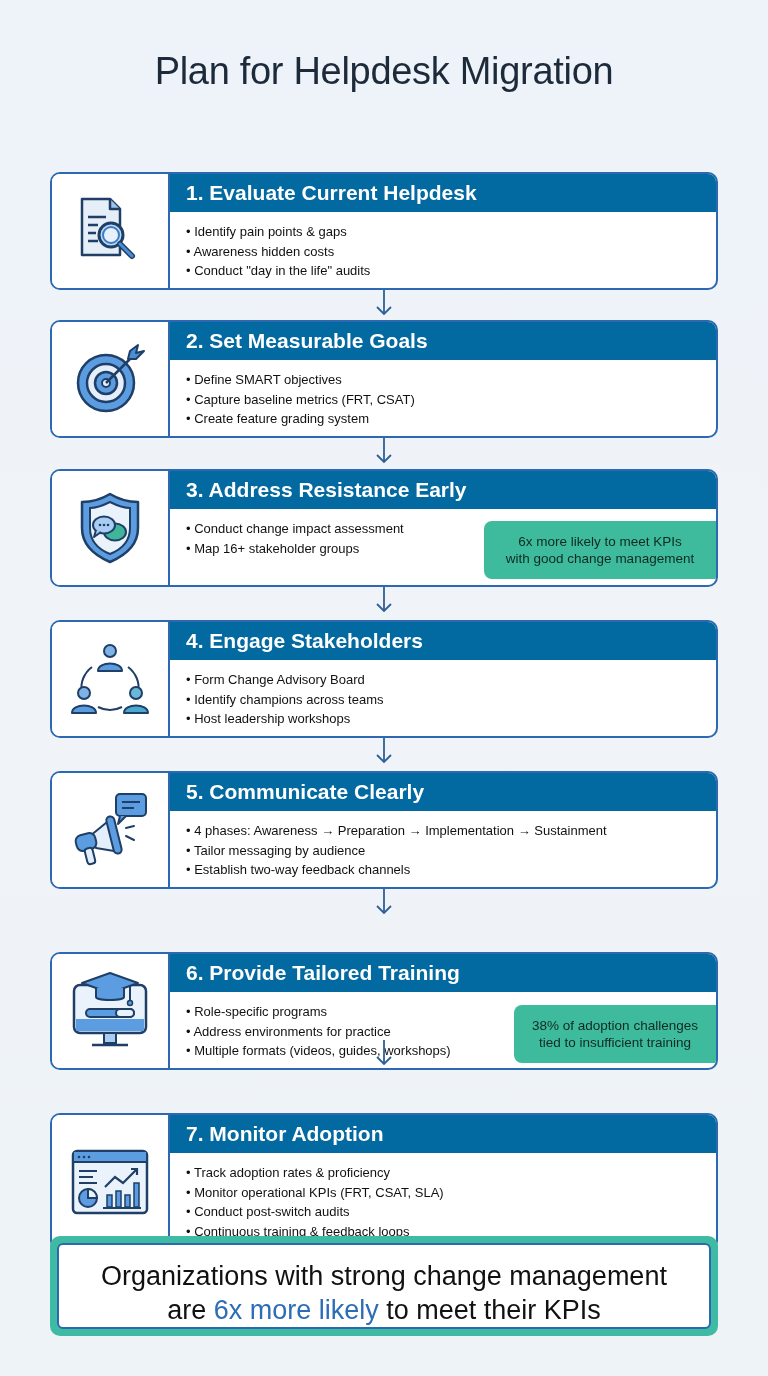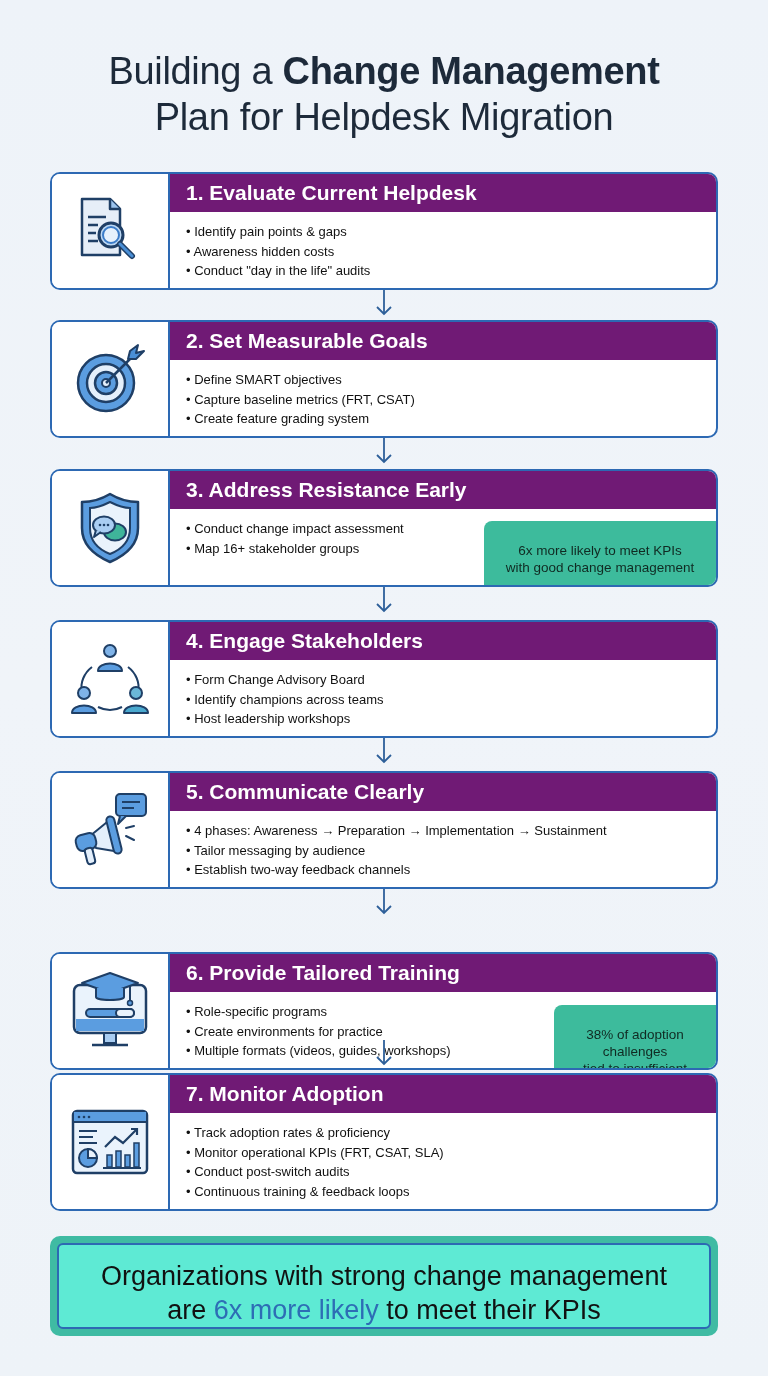--- a/index.html
+++ b/index.html
@@ -15,61 +15,60 @@
     position: absolute; top: 48px; left: 0; width: 768px;
     text-align: center; color: #1d2a3a;
     font-size: 38px; line-height: 46px; font-weight: 400; letter-spacing: -0.3px;
   }
   .title b { font-weight: 700; }
   .step {
     position: absolute; left: 50px; width: 668px; height: 118px;
     background: #fff; border: 2px solid #2d69b3; border-radius: 10px;
     overflow: hidden;
   }
-  .step.s7 { height: 138px; }
+  .step.s7 { height: 138px; margin-top: 40px; }
   .icon-cell {
     position: absolute; left: 0; top: 0; bottom: 0; width: 118px;
     border-right: 2px solid #2d69b3;
     display: flex; align-items: center; justify-content: center;
     background: #fff;
   }
   .head {
     position: absolute; left: 118px; right: 0; top: 0; height: 38px;
-    background: #701a75; color: #fff;
+    background: #0369a1; color: #fff;
     font-size: 21px; font-weight: 700; line-height: 38px; padding-left: 16px;
   }
   .bullets {
     position: absolute; left: 134px; top: 48px; list-style: none;
     font-size: 13px; line-height: 19.5px; color: #111;
   }
   .bullets li::before { content: "• "; }
   .badge {
     position: absolute; right: 0; background: #3dbb9c; color: #102a22;
     border-radius: 8px 0 0 8px; font-size: 13.5px; line-height: 17px;
-    text-align: center; padding: 21px 10px;
+    text-align: center; padding: 12px 10px;
   }
   .arrow {
     position: absolute; left: 374px; width: 20px; height: 30px;
   }
   .footer {
     position: absolute; left: 50px; top: 1236px; width: 668px; height: 100px;
     background: #3fbba3; border-radius: 10px; padding: 7px;
   }
   .footer-inner {
-    width: 100%; height: 100%; background: #5eead4; border: 2px solid #2d69b3;
+    width: 100%; height: 100%; background: #ffffff; border: 2px solid #2d69b3;
     border-radius: 6px; text-align: center; font-size: 27px; line-height: 34px;
     padding-top: 14px; color: #111;
   }
   .footer-inner .hl { color: #2d6db5; }
 </style>
 </head>
 <body>
 
 <div class="title">
-  <div><span>Building a </span><b>Change Management</b></div>
   <div>Plan for Helpdesk Migration</div>
 </div>
 
 <div class="step" style="top:172px">
   <div class="icon-cell">
     <svg width="76" height="76" viewBox="0 0 76 76">
       <path d="M10 6 H38 L48 16 V62 H10 Z" fill="#e6eef8" stroke="#1f3f66" stroke-width="2.5" stroke-linejoin="round"></path>
       <path d="M38 6 V16 H48" fill="#9cc4ee" stroke="#1f3f66" stroke-width="2.5" stroke-linejoin="round"></path>
       <line x1="16" y1="24" x2="34" y2="24" stroke="#1f3f66" stroke-width="2.5"></line>
       <line x1="16" y1="32" x2="26" y2="32" stroke="#1f3f66" stroke-width="2.5"></line>
@@ -208,24 +207,24 @@
       <line x1="24" y1="74" x2="60" y2="74" stroke="#1f3f66" stroke-width="2.5"></line>
       <path d="M42 2 L70 12 L42 22 L14 12 Z" fill="#5b9de0" stroke="#1f3f66" stroke-width="2" stroke-linejoin="round"></path>
       <path d="M28 17 V26 C28 30 56 30 56 26 V17" fill="#5b9de0" stroke="#1f3f66" stroke-width="2"></path>
       <line x1="62" y1="15" x2="62" y2="30" stroke="#1f3f66" stroke-width="2"></line>
       <circle cx="62" cy="32" r="2.5" fill="#5b9de0" stroke="#1f3f66" stroke-width="1.5"></circle>
     </svg>
   </div>
   <div class="head">6. Provide Tailored Training</div>
   <ul class="bullets">
     <li>Role-specific programs</li>
-    <li>Create environments for practice</li>
+    <li>Address environments for practice</li>
     <li>Multiple formats (videos, guides, workshops)</li>
   </ul>
-  <div class="badge" style="top:51px; width:162px">
+  <div class="badge" style="top:51px; width:202px">
     <div>38% of adoption challenges</div>
     <div>tied to insufficient training</div>
   </div>
 </div>
 <svg class="arrow" style="top:1040px" viewBox="0 0 20 30">
     <line x1="10" y1="0" x2="10" y2="24" stroke="#2d5f99" stroke-width="1.8"></line>
     <polyline points="3,17 10,24 17,17" fill="none" stroke="#2d5f99" stroke-width="1.8"></polyline>
   </svg>
 
 <div class="step s7" style="top:1073px">

